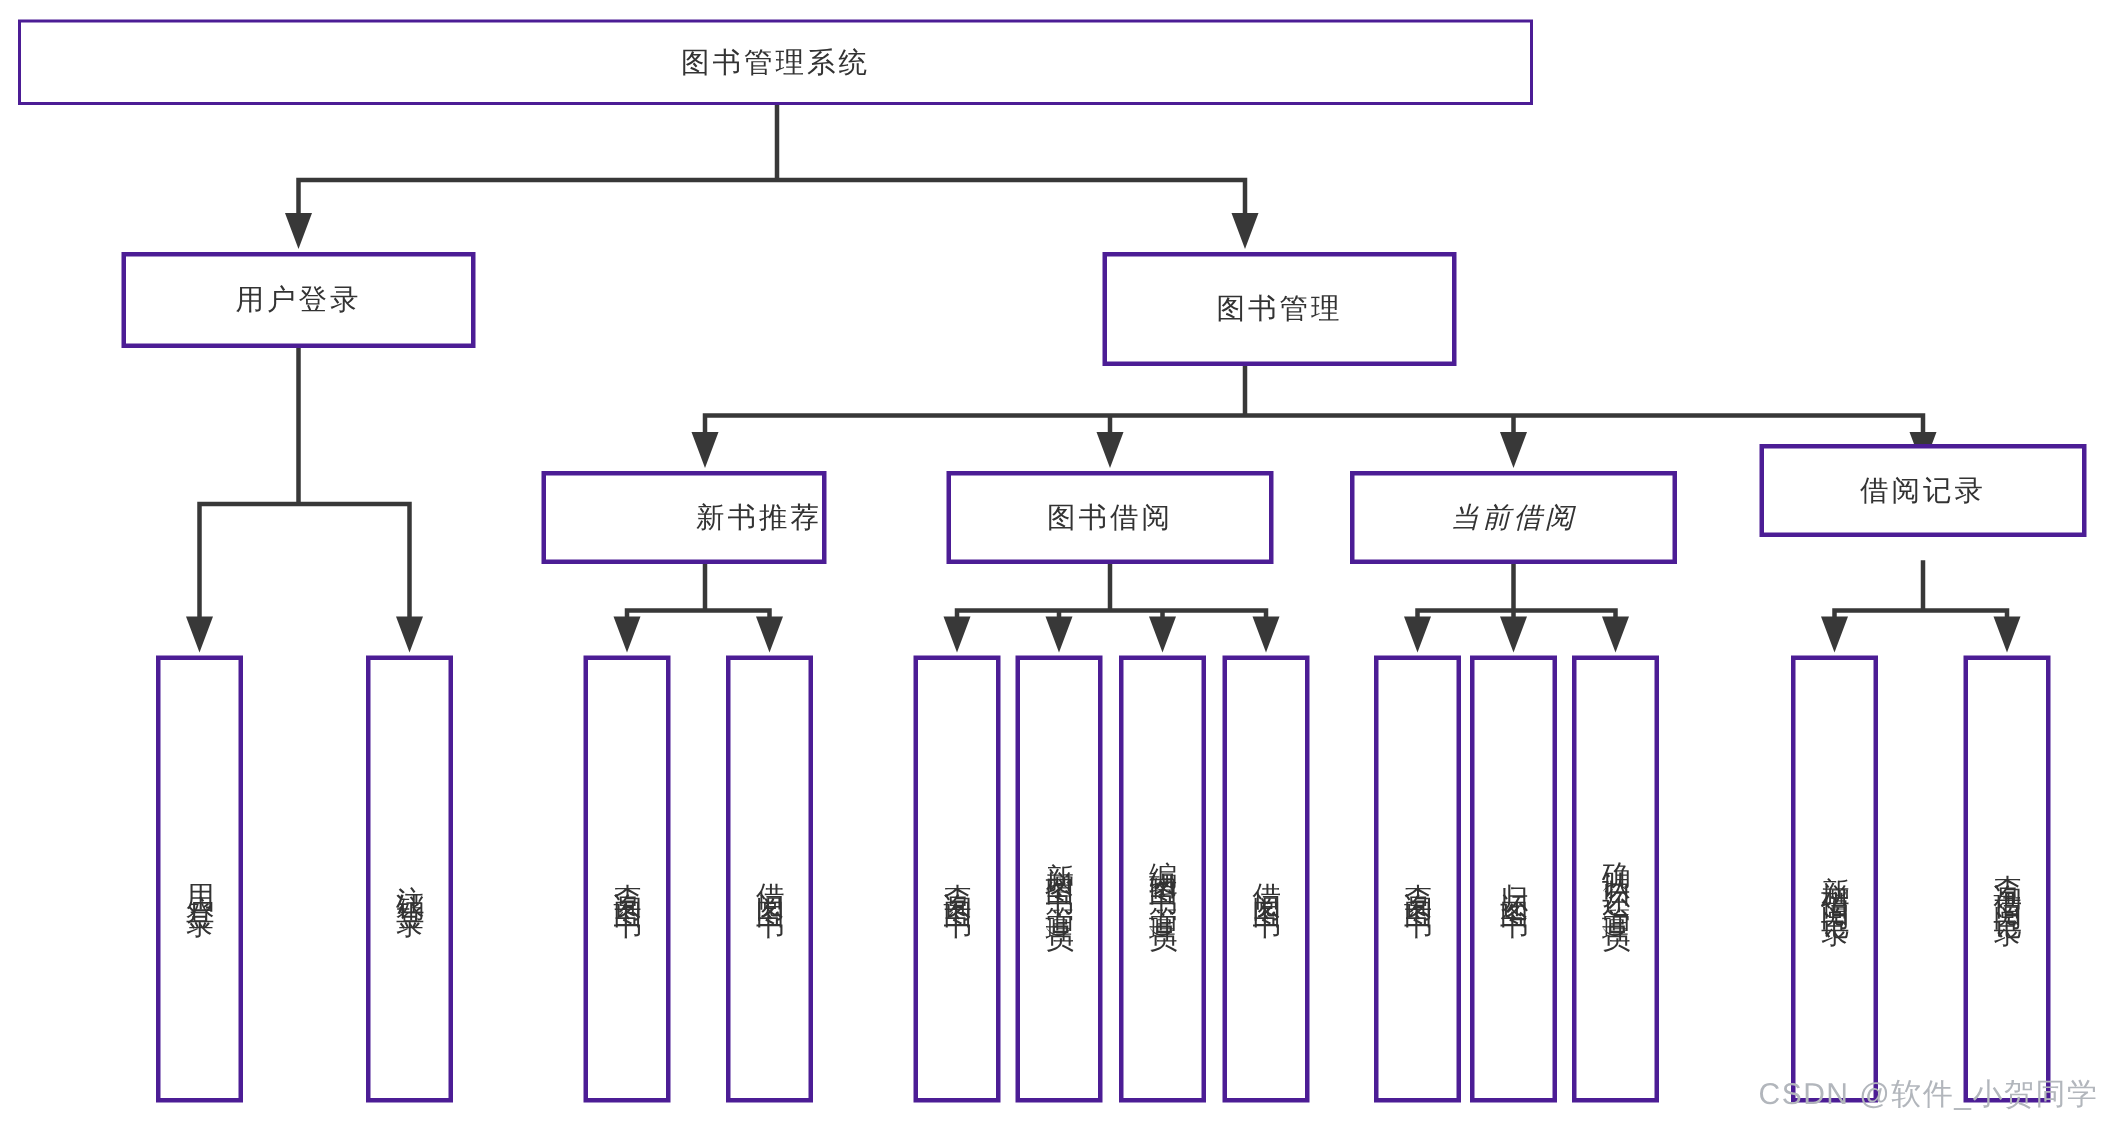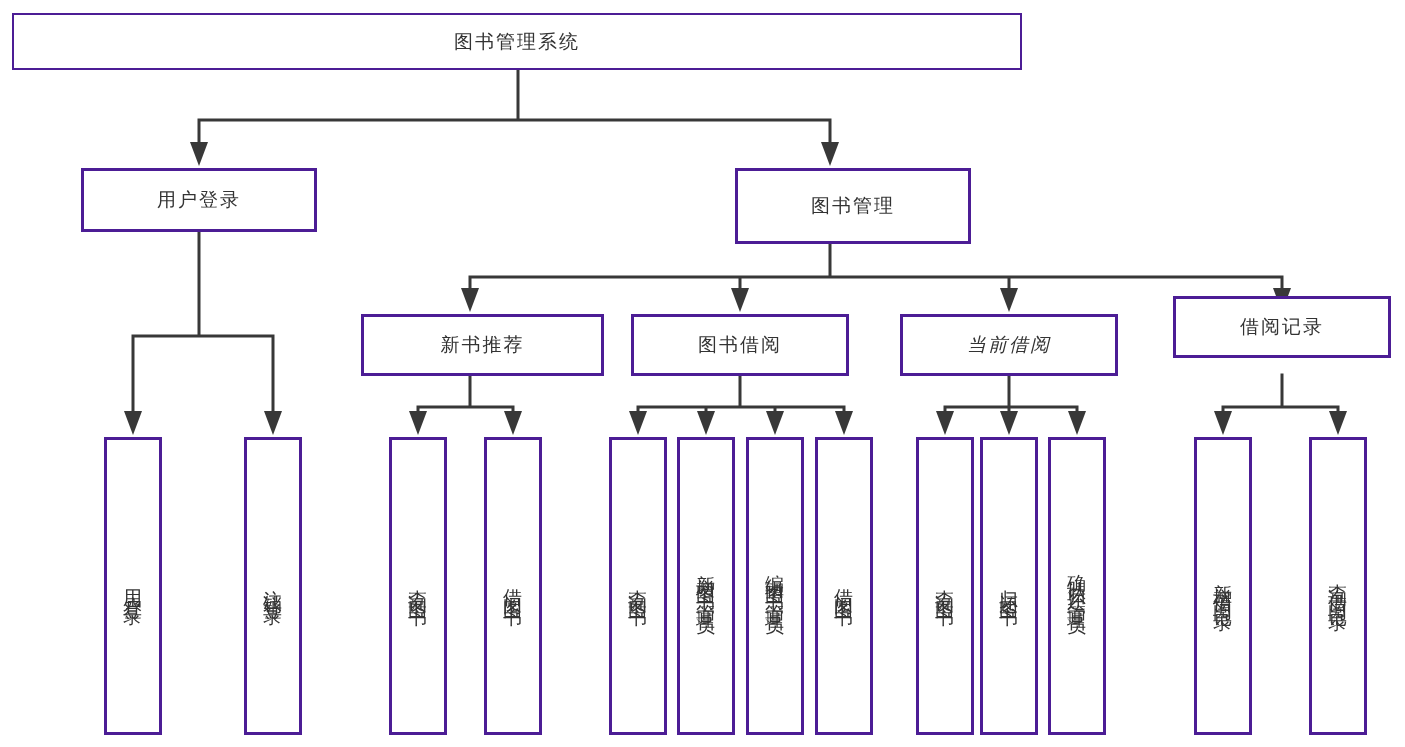--- a/index.html
+++ b/index.html
@@ -42,21 +42,21 @@
     text-orientation: mixed;
     letter-spacing: 6px;
     font-size: 19px;
     line-height: 1;
     white-space: normal;
   }
   
   .n-root  { left: 12px;   top: 13px;  width: 1010px; height: 57px; border-width: 2px; }
   .n-ul    { left: 81px;   top: 168px; width: 236px;  height: 64px; }
   .n-bm    { left: 711px;  top: 168px; width: 236px;  height: 76px; margin-left: 24px; }
-  .n-nb    { left: 361px;  top: 314px; width: 243px;  height: 62px; }
+  .n-nb    { left: 361px;  top: 314px; width: 190px;  height: 62px; justify-content: flex-end; }
   .n-bb    { left: 631px;  top: 314px; width: 218px;  height: 62px; justify-content: center; }
   .n-cb    { left: 900px;  top: 314px; width: 218px;  height: 62px; font-style: italic; }
   .n-br    { left: 1173px; top: 296px; width: 218px;  height: 62px; }
   .leaf    { top: 437px; width: 58px; height: 298px; }
   .n-ul1   { left: 104px; }
   .n-ul2   { left: 244px; }
   .n-nb1   { left: 389px; }
   .n-nb2   { left: 484px; }
   .n-bb1   { left: 609px; }
   .n-bb2   { left: 677px; }
@@ -183,14 +183,15 @@
   <div class="box leaf n-cb3">
     <span class="lbl">确认归还（管理员）</span>
   </div>
   <div class="box leaf n-br1">
     <span class="lbl">新增借阅记录</span>
   </div>
   <div class="box leaf n-br2">
     <span class="lbl">查询借阅记录</span>
   </div>
 
+  <div class="watermark">CSDN @软件_小贺同学</div>
 
 </div>
 
 </body></html>

